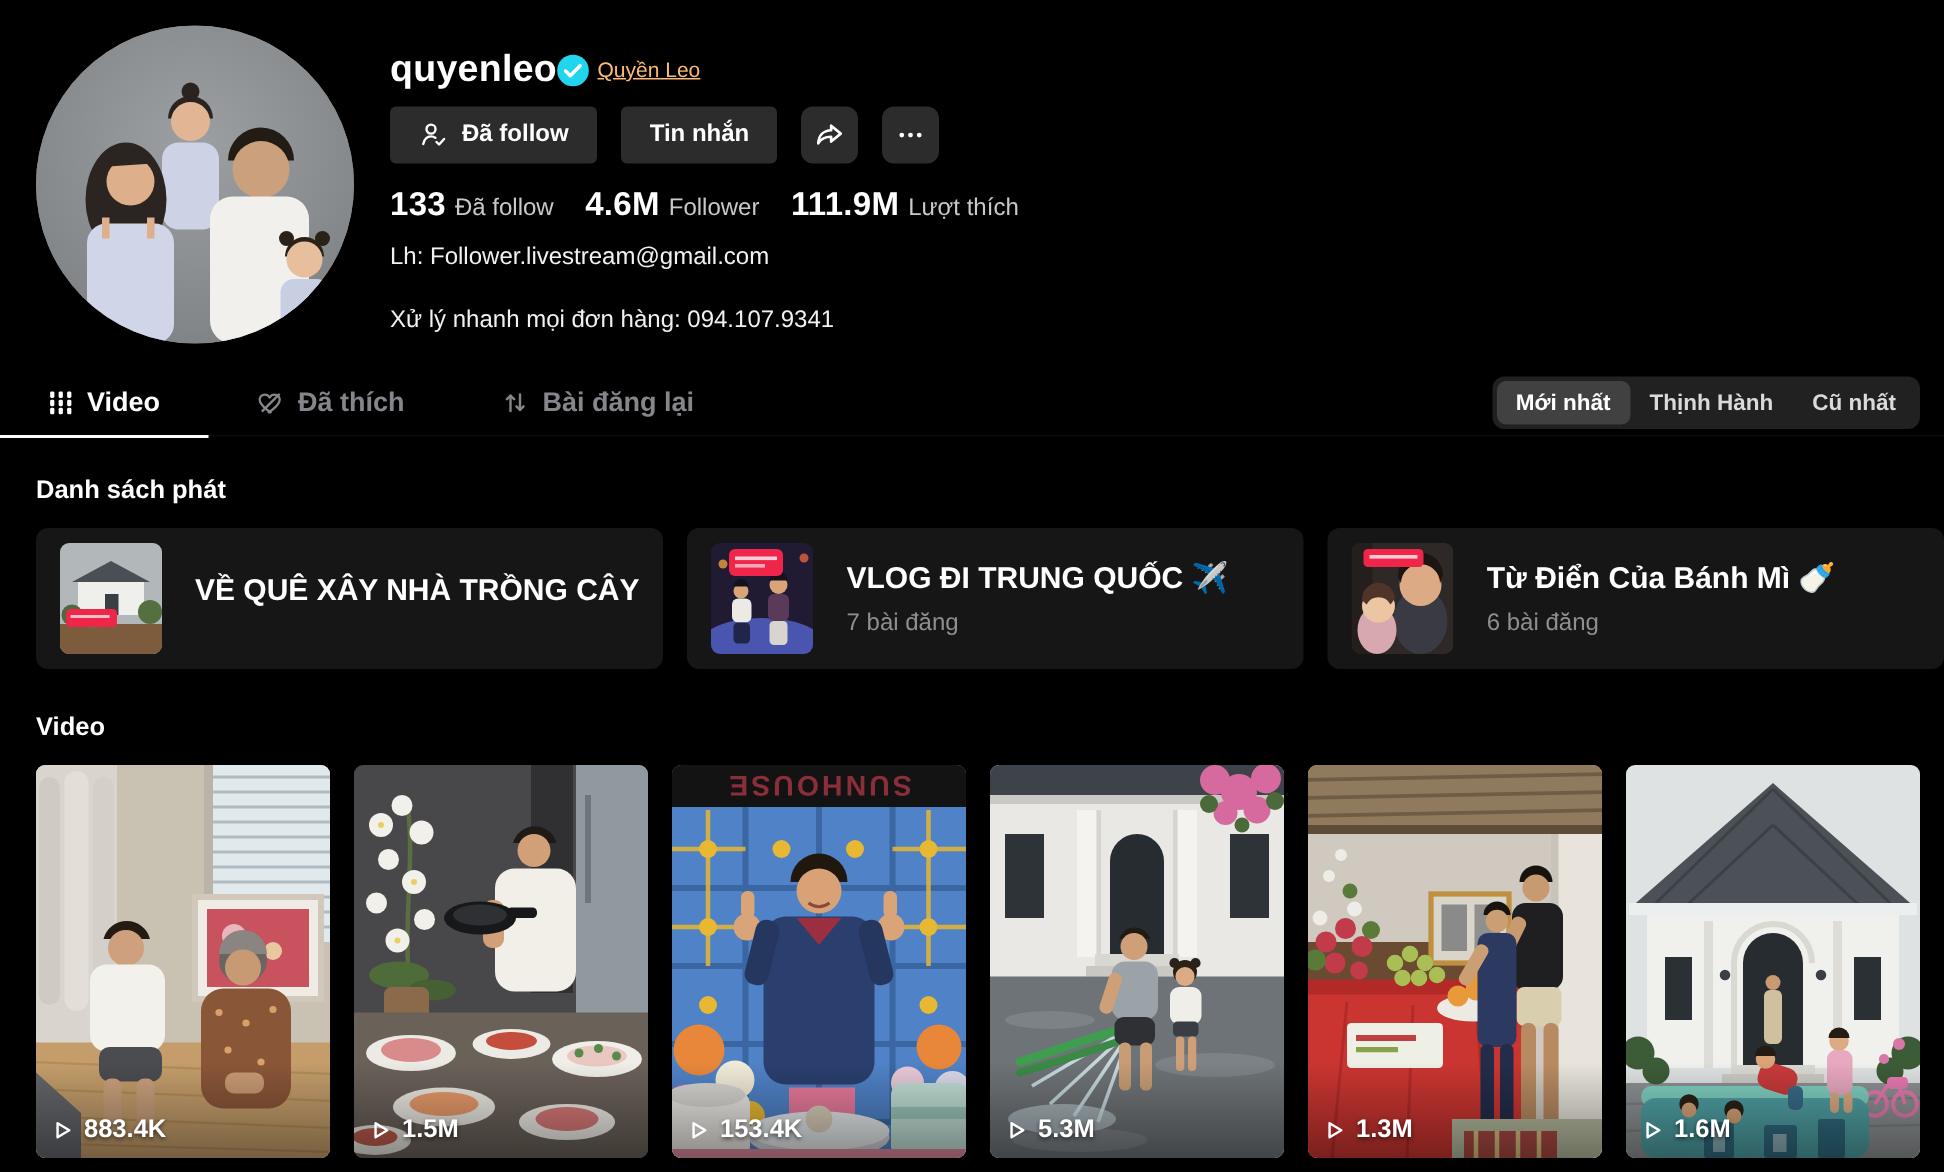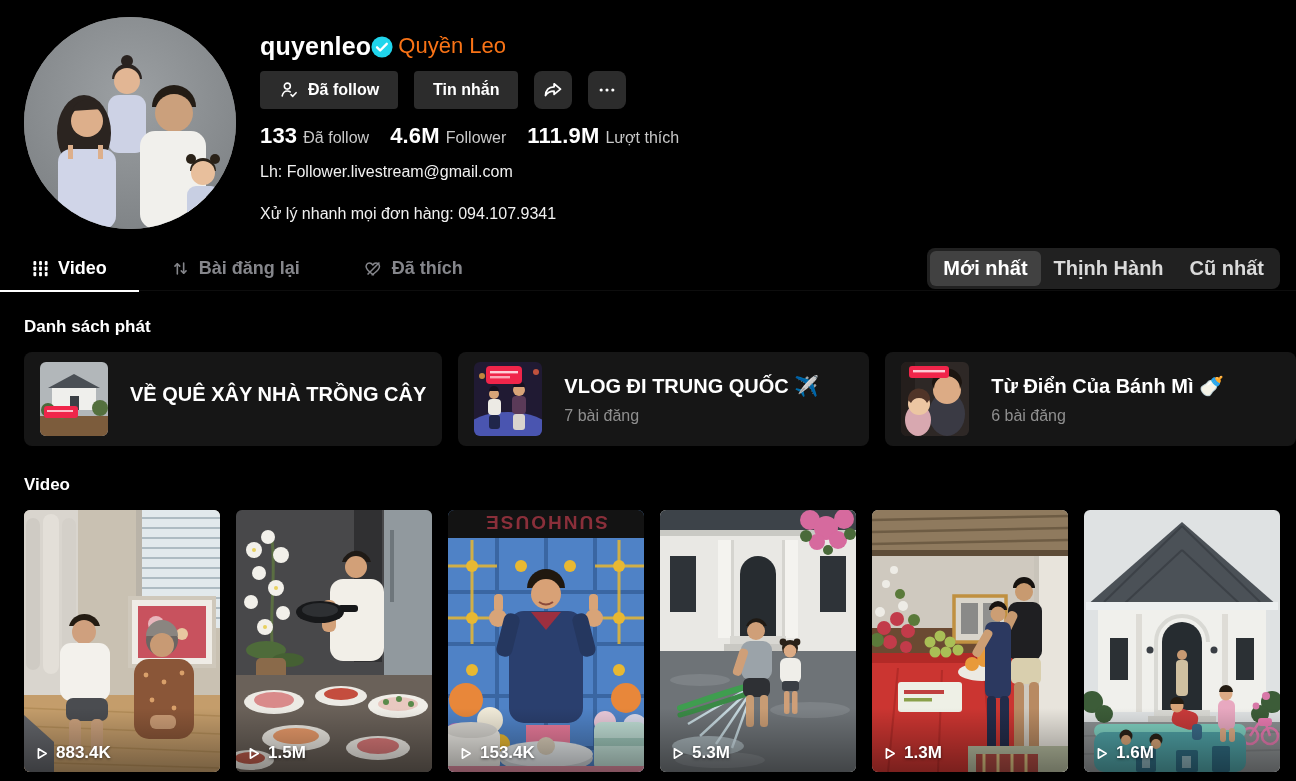--- a/index.html
+++ b/index.html
@@ -10,42 +10,42 @@
   }
   svg { display:block; }
 
   
   .header { display:flex; gap:24px; padding:17px 24px 0; }
   .avatar { width:212px; height:212px; border-radius:50%; overflow:hidden; flex:0 0 auto; cursor:pointer; background:#888; }
   .info { padding-top:13px; }
   .name-row { display:flex; align-items:center; height:32px; margin-bottom:9px; }
   .username { font-size:25px; font-weight:700; letter-spacing:.2px; }
   .badge { display:flex; margin-top:2px; }
-  .display-name { font-size:22px; color:#f97316; margin-left:5px; }
+  .display-name { font-size:14px; color:#fdba74; margin-left:5px;text-decoration:underline; }
   .actions { display:flex; gap:16px; margin-bottom:14px; }
   .btn {
     display:flex; align-items:center; justify-content:center; gap:9px;
     height:38px; padding:0 19px; background:#2c2c2c; border:none; border-radius:4px;
     color:#fff; font-size:16px; font-weight:700; font-family:inherit; cursor:pointer;
   }
   .btn.icon-only { width:38px; padding:0; border-radius:8px; }
   .stats { display:flex; gap:21px; align-items:baseline; margin-bottom:13px; }
   .stat { font-size:16px; color:#c9c9c9; cursor:pointer; }
   .stat b { color:#fff; font-size:22px; font-weight:700; margin-right:6px; letter-spacing:.2px; }
   .bio { font-size:16px; color:#f1f1f1; line-height:19px; }
   .bio.first { margin-bottom:23px; }
 
   
   .tabbar { display:flex; align-items:center; margin-top:18px; height:44px; border-bottom:1px solid rgba(255,255,255,.05); padding-right:16px; }
   .tab { position:relative; display:flex; align-items:center; gap:9px; height:44px; padding:0 32px; font-size:18px; font-weight:700; color:#85868b; cursor:pointer; }
   .tab.active { color:#fff; }
   .tab.active::after { content:""; position:absolute; left:0; right:0; bottom:-1px; height:2px; background:#fff; }
   .ticon { display:flex; }
   .segmented { margin-left:auto; display:flex; align-items:center; background:#212121; border-radius:8px; padding:3px; }
-  .seg { padding:6px 13px; font-size:20px; font-weight:700; color:#dadada; border-radius:6px; cursor:pointer; white-space:nowrap; }
+  .seg { padding:6px 13px; font-size:15px; font-weight:700; color:#dadada; border-radius:6px; cursor:pointer; white-space:nowrap; }
   .seg.active { background:#414141; color:#fff; }
 
   
   .section-title { font-size:17px; font-weight:700; margin:26px 0 16px 24px; line-height:19px; }
   .section-title.videos { margin-top:29px; }
 
   .playlists { display:flex; gap:16px; padding-left:24px; }
   .pl-card { width:450px; height:94px; background:#161616; border-radius:8px; display:flex; align-items:center; gap:22px; padding:0 16px; cursor:pointer; }
   .pl-thumb { width:68px; height:74px; border-radius:6px; overflow:hidden; flex:0 0 auto; }
   .pl-title { font-size:20px; font-weight:700; margin-bottom:9px; white-space:nowrap; }
@@ -171,37 +171,37 @@
             <rect x="13.5" y="6.8" width="3" height="4.6" rx="1"></rect>
             <rect x="1.5" y="12.6" width="3" height="4.6" rx="1"></rect>
             <rect x="7.5" y="12.6" width="3" height="4.6" rx="1"></rect>
             <rect x="13.5" y="12.6" width="3" height="4.6" rx="1"></rect>
           </svg>
       </span>
       <span>Video</span>
     </div>
     <div class="tab">
       <span class="ticon">
+        <svg width="19" height="19" viewBox="0 0 24 24" fill="none" stroke="currentColor" stroke-width="1.9" stroke-linejoin="round">
+            <path d="M12 20s-7-4.4-9-8.9C1.8 8.3 3.7 5.2 6.9 5.2c2 0 3.4 1 4.2 2.4.8-1.4 2.2-2.4 4.2-2.4 3.2 0 5.1 3.1 3.9 5.9-2 4.5-9 8.9-9 8.9z"></path>
+            <line x1="4.5" y1="19.5" x2="19.5" y2="4.5"></line>
+          </svg>
+      </span>
+      <span>Đã thích</span>
+    </div>
+    <div class="tab">
+      <span class="ticon">
         <svg width="19" height="19" viewBox="0 0 24 24" fill="none" stroke="currentColor" stroke-width="2" stroke-linecap="round" stroke-linejoin="round">
             <path d="M8 19V6"></path>
             <path d="M5 9l3-3 3 3"></path>
             <path d="M16 5v13"></path>
             <path d="M13 15l3 3 3-3"></path>
           </svg>
       </span>
       <span>Bài đăng lại</span>
-    </div>
-    <div class="tab">
-      <span class="ticon">
-        <svg width="19" height="19" viewBox="0 0 24 24" fill="none" stroke="currentColor" stroke-width="1.9" stroke-linejoin="round">
-            <path d="M12 20s-7-4.4-9-8.9C1.8 8.3 3.7 5.2 6.9 5.2c2 0 3.4 1 4.2 2.4.8-1.4 2.2-2.4 4.2-2.4 3.2 0 5.1 3.1 3.9 5.9-2 4.5-9 8.9-9 8.9z"></path>
-            <line x1="4.5" y1="19.5" x2="19.5" y2="4.5"></line>
-          </svg>
-      </span>
-      <span>Đã thích</span>
     </div>
 
     <div class="segmented">
       <div class="seg active">Mới nhất</div>
       <div class="seg">Thịnh Hành</div>
       <div class="seg">Cũ nhất</div>
     </div>
   </nav>
 
   <h2 class="section-title">Danh sách phát</h2>

